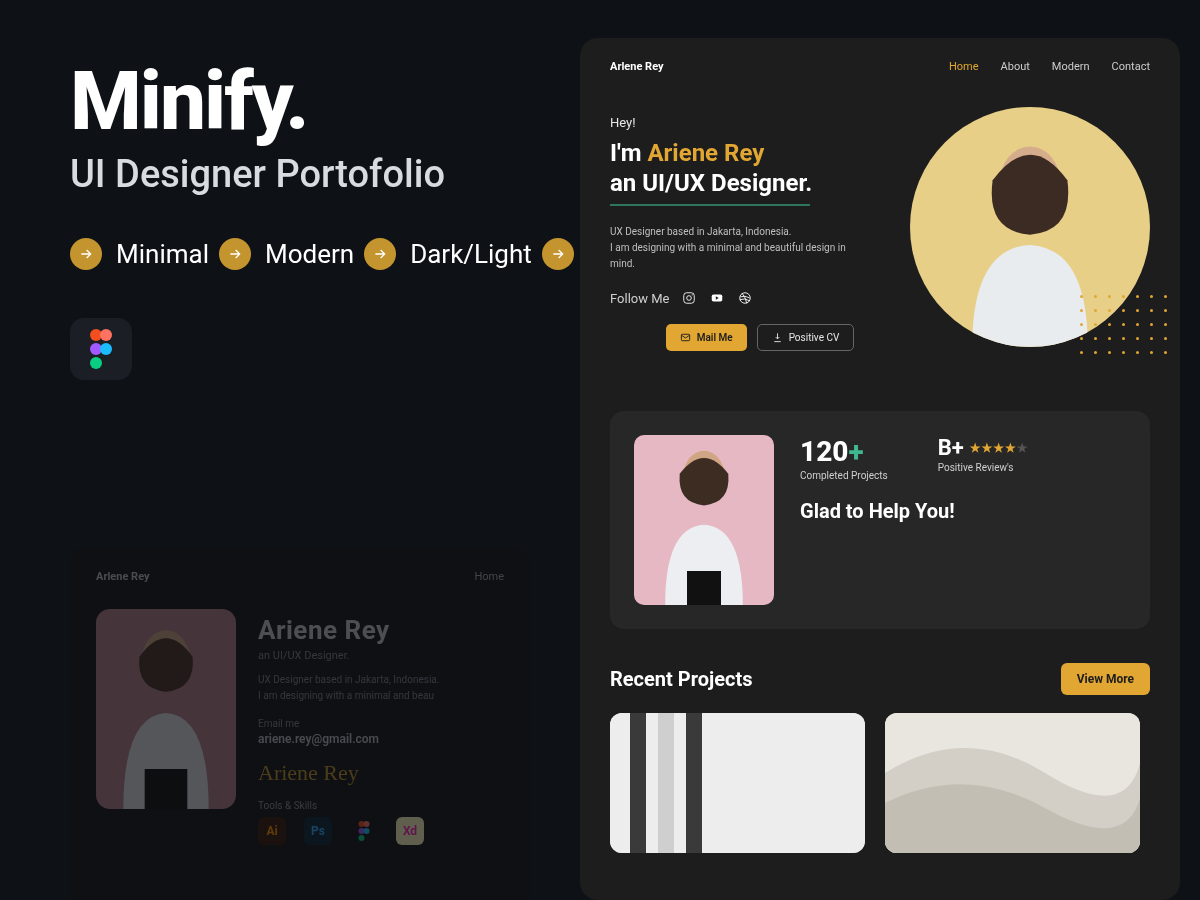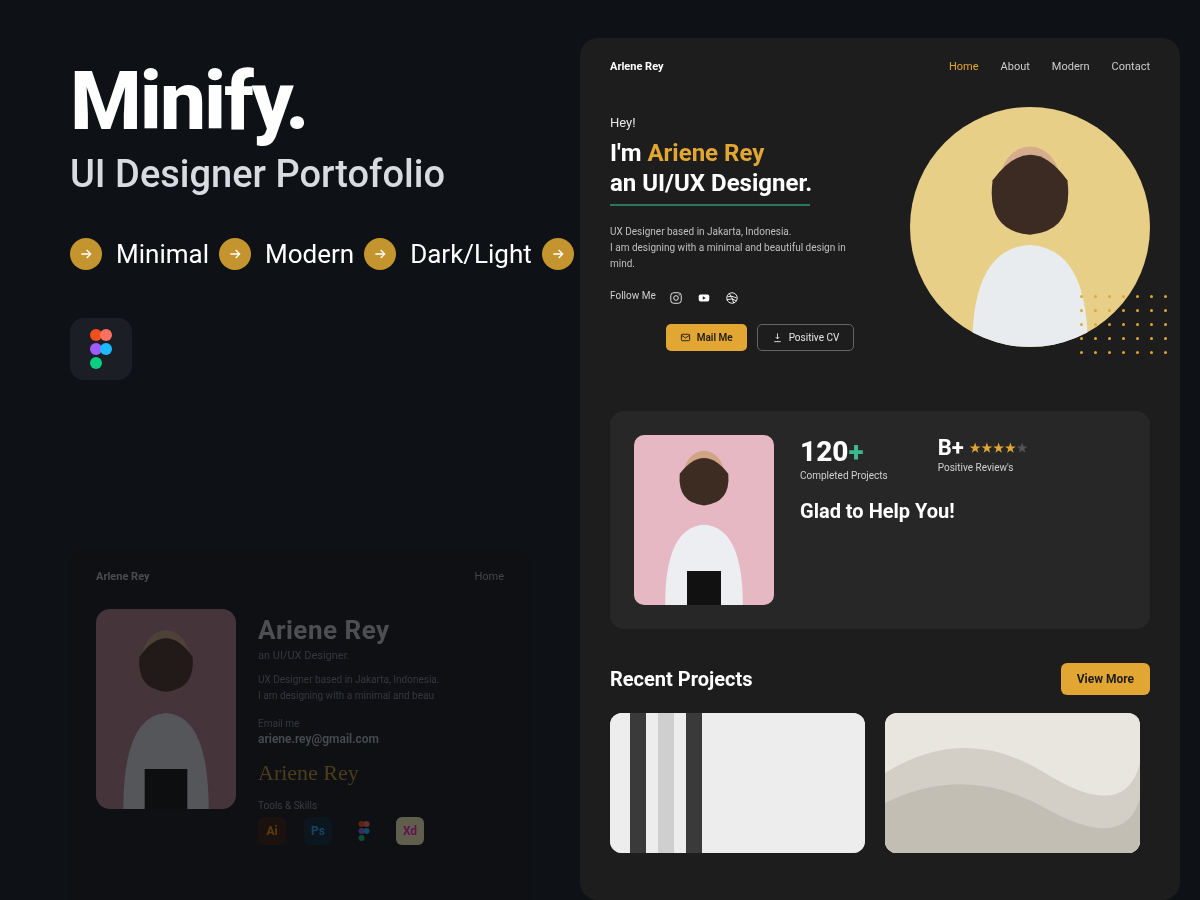--- a/index.html
+++ b/index.html
@@ -109,23 +109,23 @@
   }
   .hero-desc {
     font-size: 10px;
     line-height: 1.6;
     color: #bfbfbf;
     max-width: 250px;
     margin-bottom: 18px;
   }
   .follow-row {
     display: flex;
-    align-items: flex-start;
+    align-items: flex-end;
     gap: 12px;
-    font-size: 10px;
+    font-size: 13px;
     color: #cfcfcf;
     margin-bottom: 18px;
   }
   .soc { width: 16px; height: 16px; display:flex; align-items:center; justify-content:center; }
   .soc svg { width:14px; height:14px; stroke:#fff; fill:none; stroke-width:1.5; }
   .hero-btns { display:flex; gap:10px;justify-content:center; }
   .btn {
     display:flex; align-items:center; gap:6px;
     font-size:10px; padding:7px 14px; border-radius:5px; cursor:pointer;
   }

